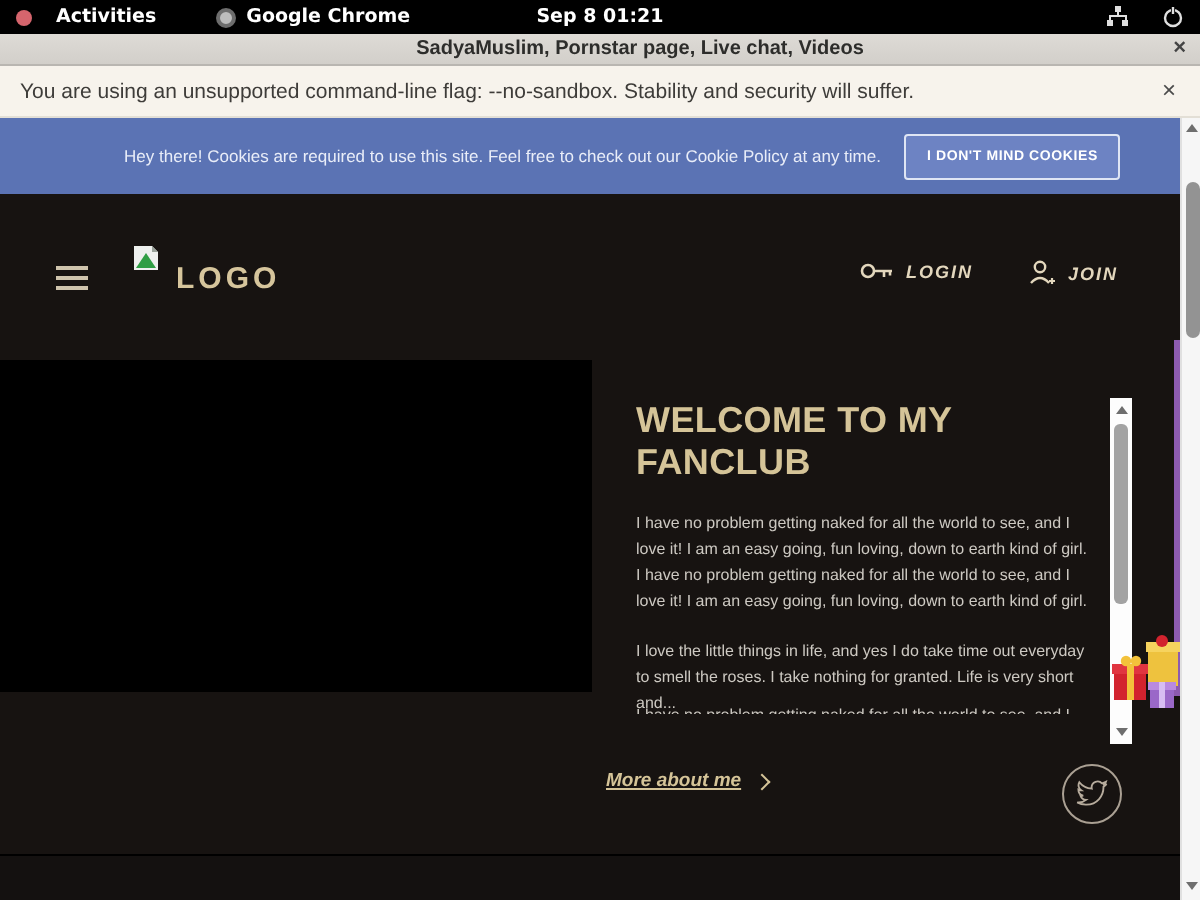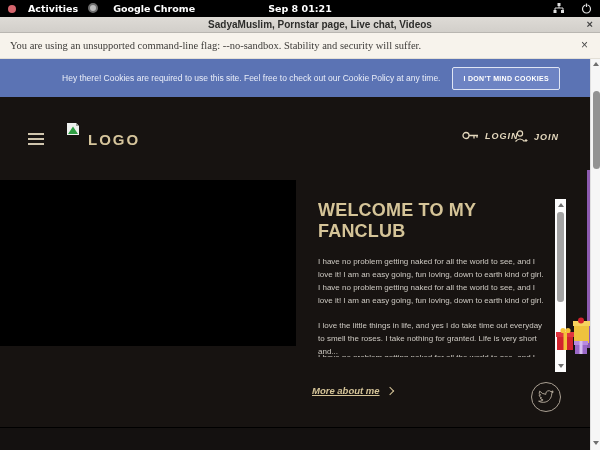--- a/index.html
+++ b/index.html
@@ -4,69 +4,69 @@
 <style>
   * { margin:0; padding:0; box-sizing:border-box; }
   body { font-family:"Liberation Sans", sans-serif; background:#333; }
   .screen { position:relative; width:600px; height:450px; overflow:hidden; background:#171311; }
 
   
   .gnome-bar { position:absolute; left:0; top:0; width:600px; height:17px; background:#000; color:#fff;
     display:flex; align-items:center; font-family:"DejaVu Sans", sans-serif; font-size:9.5px; font-weight:bold; }
   .gnome-left { display:flex; align-items:center; gap:12px; padding-left:8px; }
   .notif-dot { width:8px; height:8px; border-radius:50%; background:#d5656d; }
-  .gnome-item { display:flex; align-items:flex-start; gap:15px; margin-left:10px; }
+  .gnome-item { display:flex; align-items:center; gap:5px; margin-left:30px; }
   .chrome-glyph { width:10px; height:10px; border-radius:50%; background:#bdbdbd; border:2px solid #6d6d6d; }
   .gnome-clock { position:absolute; left:0; right:0; text-align:center; pointer-events:none; }
   .gnome-tray { position:absolute; right:8px; top:0; height:17px; display:flex; align-items:center; gap:16px; }
   .tray-svg { display:block; }
 
   
   .titlebar { position:absolute; left:0; top:17px; width:600px; height:16px;
     background:linear-gradient(#dedbd6,#d2cfca); border-bottom:1px solid #b9b6b1;
     display:flex; align-items:center; justify-content:center; font-size:10px; font-weight:bold; color:#2d2d2b;padding-left:40px; }
   .titlebar .close { position:absolute; right:7px; top:1px; font-size:11px; font-weight:bold; color:#444; cursor:default; }
 
   
   .infobar { position:absolute; left:0; top:33px; width:600px; height:26px; background:#f7f3ec;
     border-bottom:1px solid #e3dfd6; display:flex; align-items:center; font-size:10.5px; color:#3e3c39; }
-  .infobar .msg { padding-left:10px;font-family:Liberation Serif, serif; }
+  .infobar .msg { padding-left:10px; }
   .infobar .close { position:absolute; right:12px; top:5px; font-size:12px; color:#4a4a4a; }
 
   
   .cookiebar { position:absolute; left:0; top:59px; width:600px; height:38px; background:#5b73b4;
     display:flex; align-items:center; justify-content:center; gap:12px;padding-left:22px; }
   .cookiebar .msg { color:#e9edf8; font-size:8.5px; }
   .cookie-btn { background:#6d83c3; border:1px solid #dfe5f4; border-radius:2px; color:#fff;
     font-size:7px; font-weight:bold; letter-spacing:.3px; padding:7px 10px; white-space:nowrap; }
 
   
   .page { position:absolute; left:0; top:97px; width:590px; height:353px; background:#171311; overflow:hidden; }
 
   .hamburger { position:absolute; left:28px; top:36px; width:16px; cursor:pointer; }
   .hamburger .bar { height:2px; background:#cfc4ad; margin-bottom:3px; }
 
   .logo { position:absolute; left:66px; top:25px; display:flex; align-items:flex-start; gap:8px; cursor:pointer; }
   .logo-text { color:#d6c59c; font-size:15px; font-weight:bold; letter-spacing:2px; margin-top:9px; }
 
   .auth { position:absolute; top:33px; display:flex; align-items:center; gap:6px; cursor:pointer; }
   .auth .lbl { color:#e3d7bd; font-size:9px; font-weight:bold; font-style:italic; letter-spacing:1px; }
-  .auth-login { left:462px; }
+  .auth-login { left:430px; }
   .auth-join  { left:514px; }
 
   .video-block { position:absolute; left:0; top:83px; width:296px; height:166px; background:#000; }
 
   .welcome-heading { position:absolute; left:318px; top:103px; width:230px;
     color:#d5c498; font-size:18px; font-weight:bold; line-height:21px; letter-spacing:.2px; }
   .para { position:absolute; left:318px; width:228px; color:#cdc9c2; font-size:8px; line-height:13px; }
   .p1 { top:158px; }
   .p2 { top:222px; }
   .p3clip { top:254px; height:6px; overflow:hidden; }
 
-  .more-link { position:absolute; left:312px; top:288px; display:flex; align-items:center; gap:7px; cursor:pointer; }
+  .more-link { position:absolute; left:303px; top:288px; display:flex; align-items:center; gap:7px; cursor:pointer; }
   .more-link .txt { color:#d5c498; font-size:9.5px; font-weight:bold; font-style:italic; text-decoration:underline; }
   .chev { width:6px; height:6px; border-top:1.5px solid #d5c498; border-right:1.5px solid #d5c498; transform:rotate(45deg); }
 
   .twitter-btn { position:absolute; left:531px; top:285px; width:30px; height:30px; border:1px solid #aaa093;
     border-radius:50%; display:flex; align-items:center; justify-content:center; cursor:pointer; }
 
   
   .inner-scroll { position:absolute; left:555px; top:102px; width:11px; height:173px; background:#fdfdfd; }
   .inner-scroll .thumb { position:absolute; left:2px; top:13px; width:7px; height:90px; background:#a3a3a3; border-radius:3px; }
   .tri-up, .tri-down { position:absolute; left:2.5px; width:0; height:0; border-left:3px solid transparent; border-right:3px solid transparent; }

